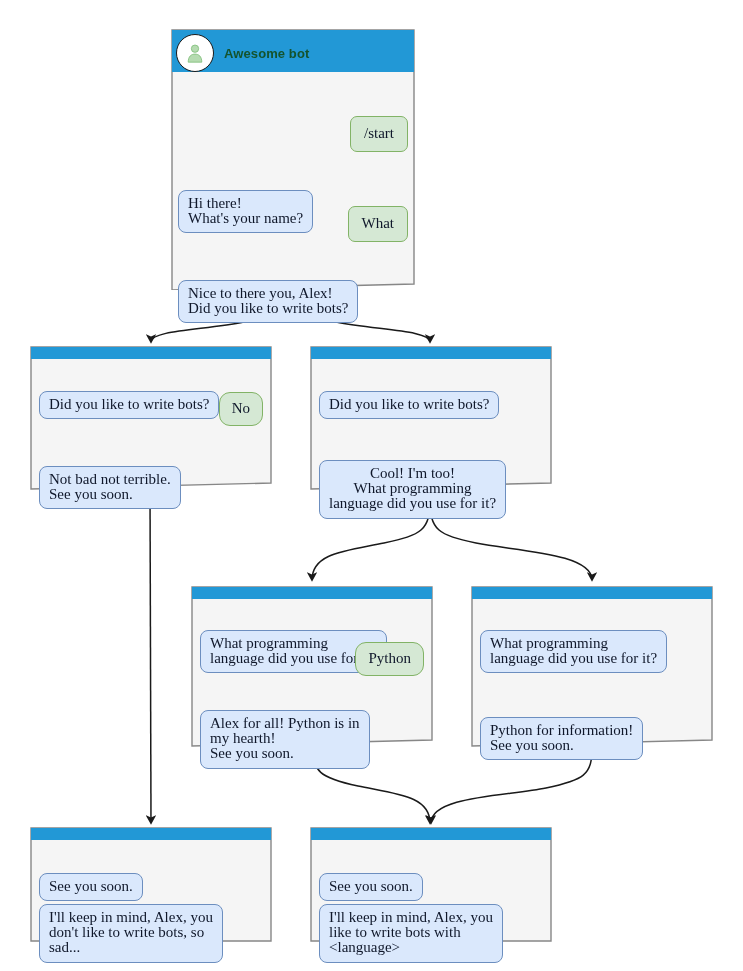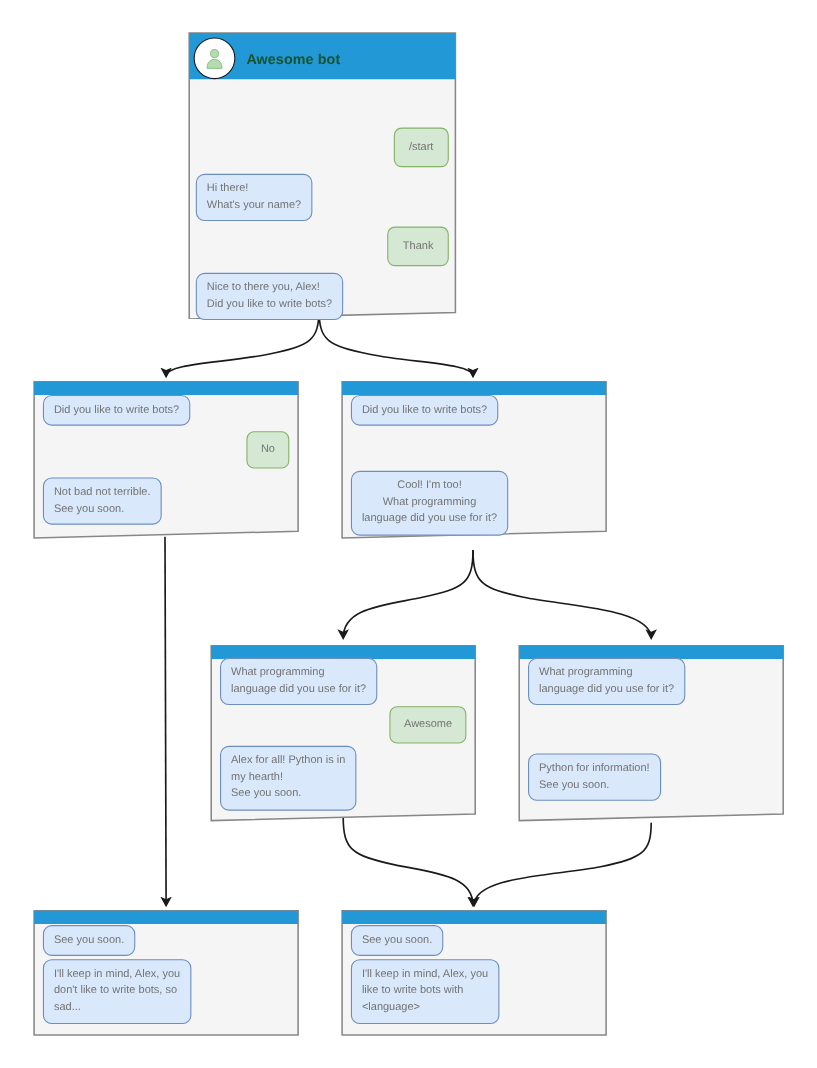--- a/index.html
+++ b/index.html
@@ -92,42 +92,45 @@
     box-sizing: border-box;
     padding: 0 10px;
     left: 0;
   }
   .bubble-row.left { justify-content: flex-start; }
   .bubble-row.right { justify-content: flex-end; }
 
   .bubble {
     border-radius: 8px;
     box-sizing: border-box;
-    font-size: 10px;
+    font-size: 15px;
     line-height: 15.2px;
-    color: #737373;
+    color: #0f172a;
     padding: 5px 9px 6px 9px;
     white-space: pre-line;
     max-width: 200px;
+    font-family: Liberation Serif, serif;
   }
 
   .bubble.bot {
     background: #dae8fc;
     border: 1px solid #6c8ebf;
+    margin-top: 32px;
   }
 
   .bubble.user {
     background: #d5e8d4;
     border: 1px solid #82b366;
     padding: 9px 13px 10px 13px;
     border-radius: 7px;
   }
 
   .bubble.user.small {
     padding: 8px 12px 9px 12px;
+    border-radius: 11px;
   }
 </style>
 </head>
 <body>
 
 <div id="canvas">
 
   <svg id="edges" viewBox="0 0 743 971">
     <defs>
       <marker id="arrow" viewBox="0 0 12 12" refX="9" refY="6" markerWidth="7" markerHeight="7" orient="auto-start-reverse">
@@ -165,21 +168,21 @@
       </div>
 
       <div class="bubble-row right" style="top:90px;">
         <div class="bubble user">/start</div>
       </div>
       <div class="bubble-row left" style="top:132px;">
         <div class="bubble bot">Hi there!
 What's your name?</div>
       </div>
       <div class="bubble-row right" style="top:180px;">
-        <div class="bubble user">Thank</div>
+        <div class="bubble user">What</div>
       </div>
       <div class="bubble-row left" style="top:222px;">
         <div class="bubble bot">Nice to there you, Alex!
 Did you like to write bots?</div>
       </div>
     </div>
   </div>
 
   <div class="node" style="left:29px; top:345px; width:244px; height:146px;">
     <svg class="node-shape" viewBox="0 0 244 146" preserveAspectRatio="none">
@@ -221,21 +224,21 @@
     <svg class="node-shape" viewBox="0 0 244 163" preserveAspectRatio="none">
       <polygon points="2,2 242,2 242,155 2,161" fill="#f5f5f5" stroke="#878787" stroke-width="1.4"></polygon>
       <polygon points="2,2 242,2 242,14 2,14" fill="#2298d6" stroke="none"></polygon>
     </svg>
     <div class="node-content">
       <div class="bubble-row left" style="top:13px;">
         <div class="bubble bot">What programming
 language did you use for it?</div>
       </div>
       <div class="bubble-row right" style="top:57px;">
-        <div class="bubble user small">Awesome</div>
+        <div class="bubble user small">Python</div>
       </div>
       <div class="bubble-row left" style="top:93px;">
         <div class="bubble bot">Alex for all! Python is in
 my hearth!
 See you soon.</div>
       </div>
     </div>
   </div>
 
   <div class="node" style="left:470px; top:585px; width:244px; height:163px;">

